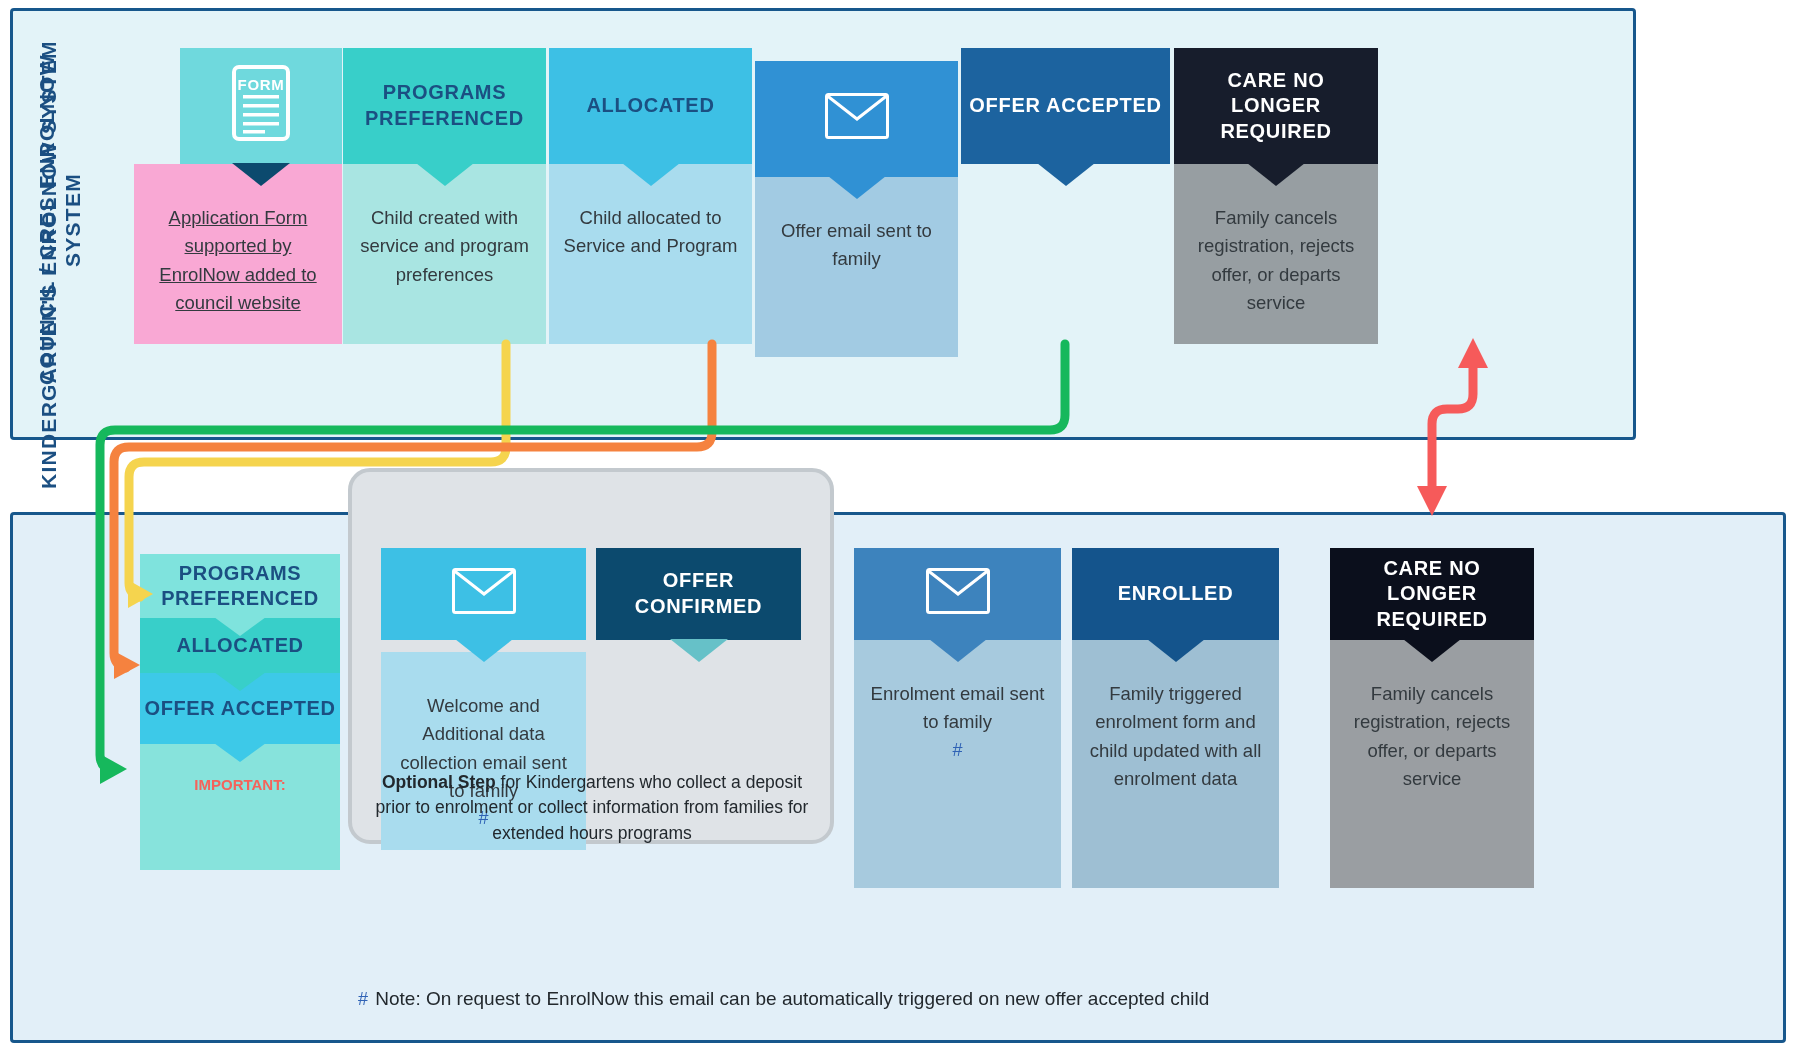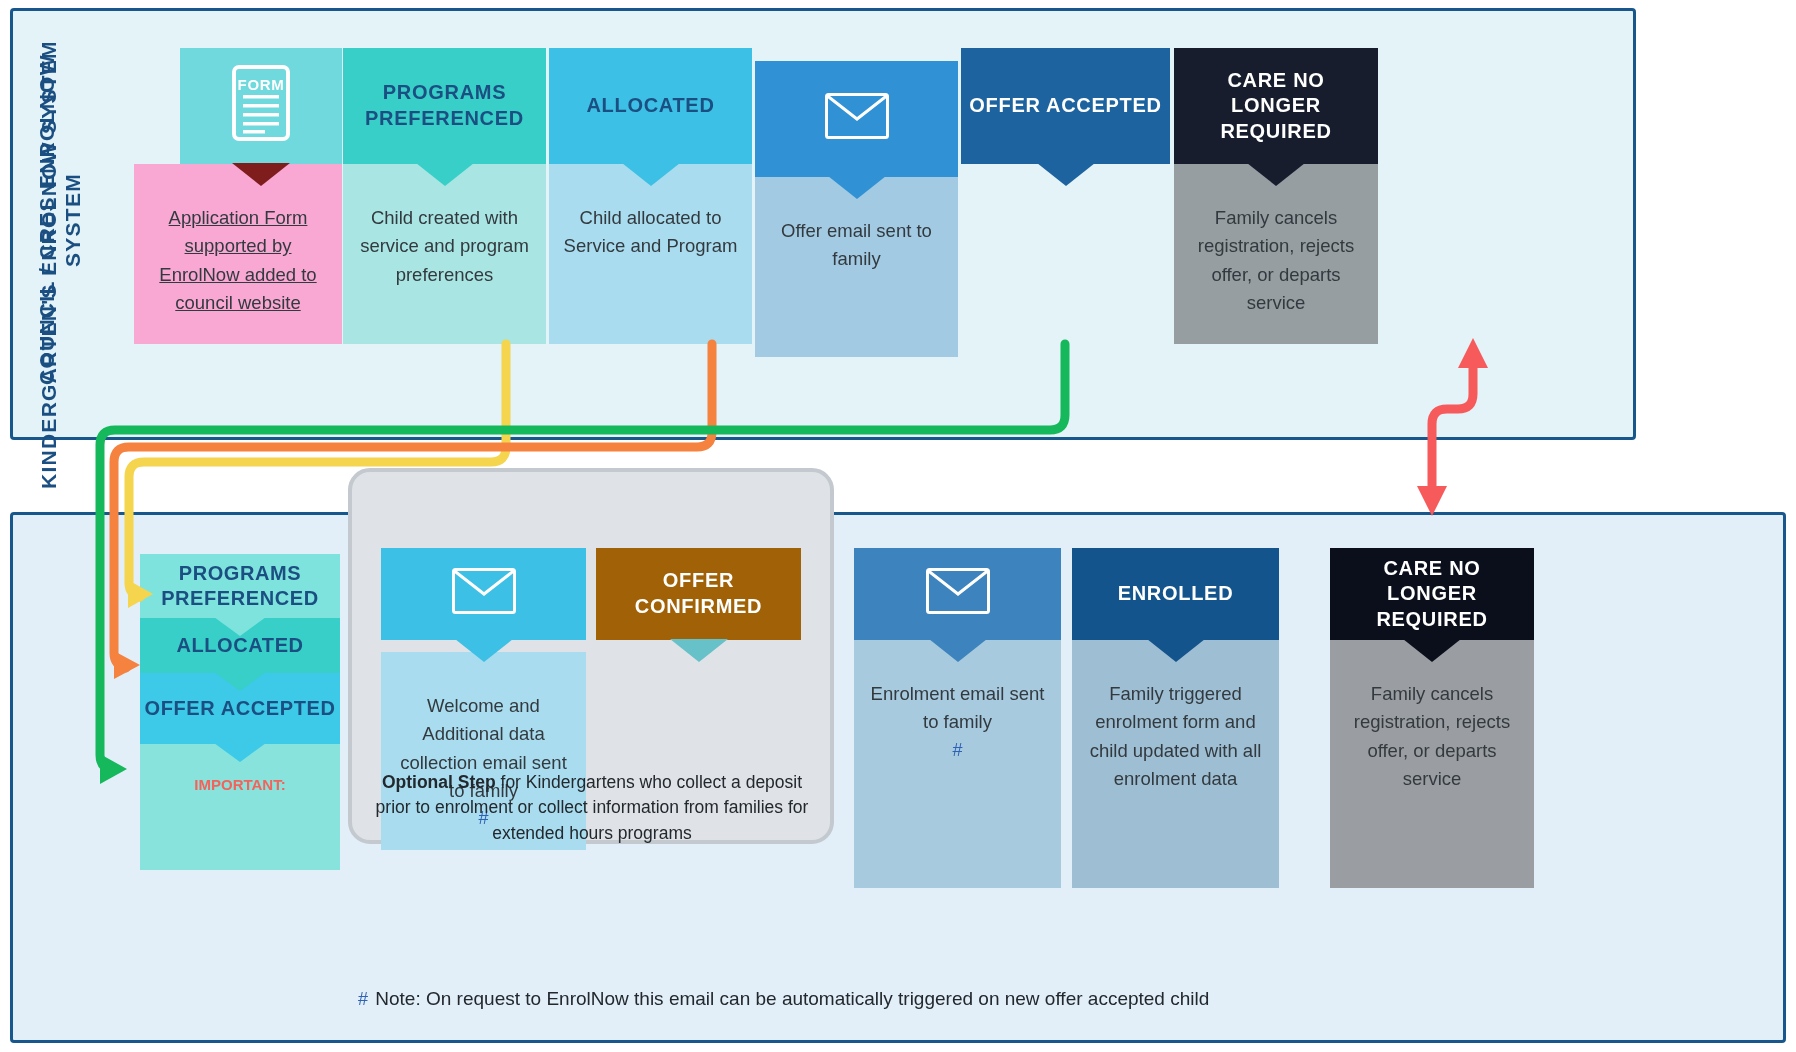--- a/index.html
+++ b/index.html
@@ -169,21 +169,21 @@
 </head>
 <body>
 
 <div id="canvas">
 
   <div class="panel" id="panel-top"></div>
   <div class="panel-label" id="label-top">COUNCIL / CRES
 ENROLNOW SYSTEM</div>
 
   <div class="step" id="t-step1" style="left:134px; top:48px; width:208px; height:296px;">
-    <div class="step-head" style="height:116px; background:#6fd9dd; color:#7f1d1d;margin-left:46px;">
+    <div class="step-head" style="height:116px; background:#6fd9dd; color:#0c4a6e;margin-left:46px;">
       <span class="form-icon">
         <svg width="60" height="78" viewBox="0 0 60 78">
           <rect x="3" y="3" width="54" height="72" rx="5" fill="none" stroke="#ffffff" stroke-width="4"></rect>
           <text x="30" y="26" text-anchor="middle" fill="#ffffff" font-size="15" font-weight="bold" font-family="Liberation Sans, sans-serif">FORM</text>
           <rect x="12" y="31" width="36" height="3.5" fill="#ffffff"></rect>
           <rect x="12" y="40" width="36" height="3.5" fill="#ffffff"></rect>
           <rect x="12" y="49" width="36" height="3.5" fill="#ffffff"></rect>
           <rect x="12" y="58" width="36" height="3.5" fill="#ffffff"></rect>
           <rect x="12" y="66" width="22" height="3.5" fill="#ffffff"></rect>
         </svg>
@@ -271,21 +271,21 @@
       </span>
       <span class="notch"></span>
     </div>
     <div class="step-body" style="background:#a9dcee;">
       <span>Welcome and Additional data collection email sent to family</span>
       <div class="hash">#</div>
     </div>
   </div>
 
   <div class="step" style="left:596px; top:548px; width:205px; height:302px;">
-    <div class="step-head" style="height:92px; background:#a16207; color:#66c1c8;">
+    <div class="step-head" style="height:92px; background:#0c4a6e; color:#66c1c8;">
       <span style="color:#ffffff">OFFER CONFIRMED</span>
       <span class="notch"></span>
     </div>
   </div>
 
   <div id="optional-caption">
     <b>Optional Step</b><span> for Kindergartens who collect a deposit prior to enrolment or collect information from families for extended hours programs</span>
   </div>
 
   <div class="step" style="left:854px; top:548px; width:207px; height:340px;">

